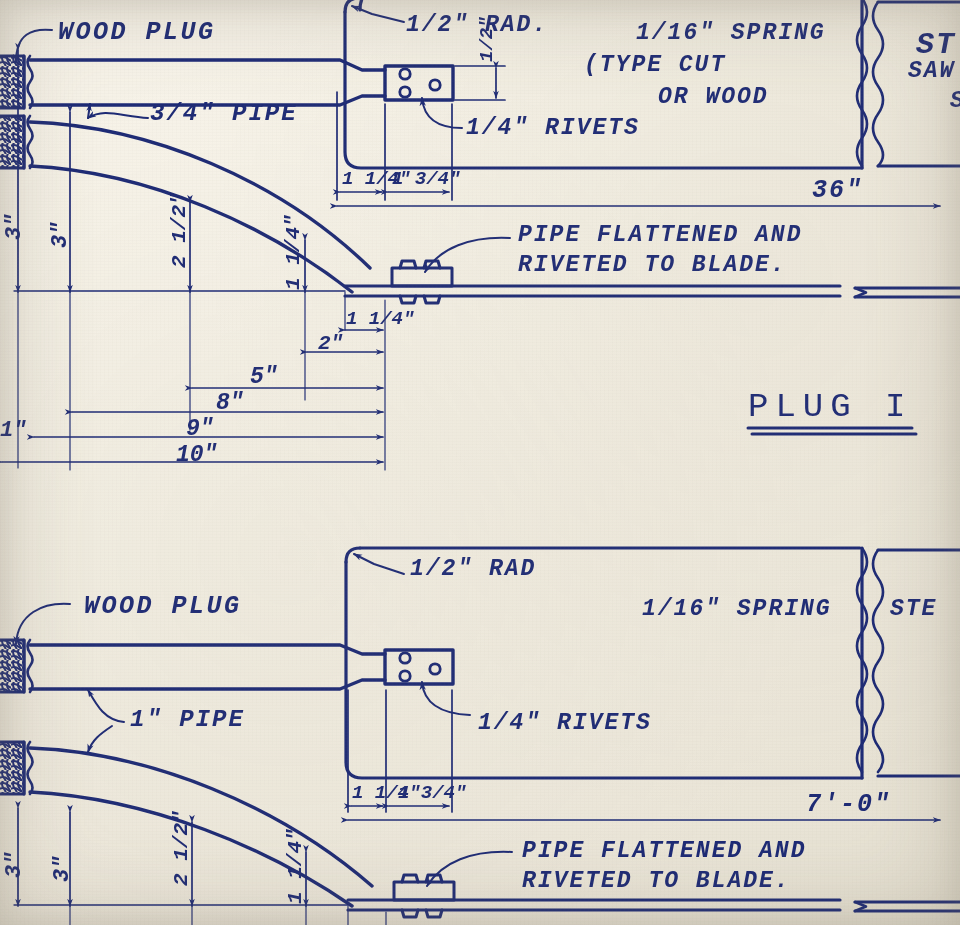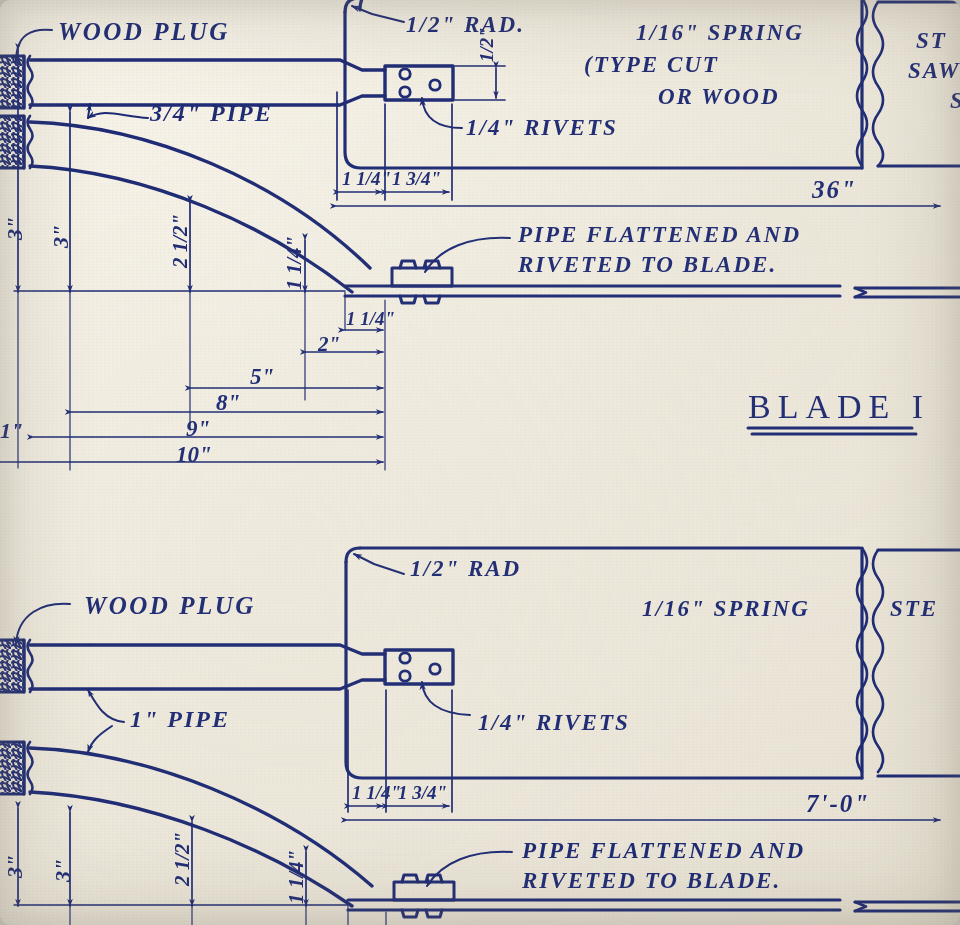--- a/index.html
+++ b/index.html
@@ -8,23 +8,22 @@
     padding: 0;
     background: #b9b5ab;
   }
   #sheet {
     position: relative;
     width: 960px;
     height: 925px;
     overflow: hidden;
     background:
       radial-gradient(ellipse at 18% 12%, #f7f3e9 0%, #f2eee2 38%, #ece7da 72%, #e4dfd0 100%);
-    font-family: Liberation Serif, serif;
+    font-family: Liberation Mono, monospace;
     user-select: none;
-    border-radius: 11px;
   }
   
   #grain {
     position: absolute;
     inset: 0;
     pointer-events: none;
     opacity: .5;
     background-image:
       repeating-linear-gradient(0deg, rgba(140,130,110,.045) 0 1px, rgba(255,255,255,0) 1px 3px),
       repeating-linear-gradient(90deg, rgba(140,130,110,.04) 0 1px, rgba(255,255,255,0) 1px 4px),
@@ -264,21 +263,21 @@
   <div class="txt hand-i" style="left:406px; top:12px; font-size:23px; font-weight:700; letter-spacing:2px;">1/2" RAD.</div>
 
   <div class="txt hand-i" style="left:150px; top:100px; font-size:24px; font-weight:700; letter-spacing:2px;">3/4" PIPE</div>
 
   <div class="txt hand-i" style="left:466px; top:115px; font-size:23px; font-weight:700; letter-spacing:2px;">1/4" RIVETS</div>
 
   <div class="txt hand-i" style="left:636px; top:20px; font-size:23px; font-weight:700; letter-spacing:2px;">1/16" SPRING</div>
   <div class="txt hand-i" style="left:584px; top:52px; font-size:23px; font-weight:700; letter-spacing:2px;">(TYPE CUT</div>
   <div class="txt hand-i" style="left:658px; top:84px; font-size:23px; font-weight:700; letter-spacing:2px;">OR WOOD</div>
 
-  <div class="txt hand-i" style="left:916px; top:28px; font-size:23px; font-weight:700; letter-spacing:2px;">ST</div>
+  <div class="txt hand-i" style="left:916px; top:28px; font-size:30px; font-weight:700; letter-spacing:2px;">ST</div>
   <div class="txt hand-i" style="left:908px; top:58px; font-size:23px; font-weight:700; letter-spacing:2px;">SAW</div>
   <div class="txt hand-i" style="left:906px; top:88px; font-size:23px; font-weight:700; letter-spacing:2px;margin-left:44px;">SHI</div>
 
   <div class="txt hand-i" style="left:342px; top:168px; font-size:19px; font-weight:700;">1 1/4"</div>
   <div class="txt hand-i" style="left:392px; top:168px; font-size:19px; font-weight:700;">1 3/4"</div>
   <div class="txt hand-i" style="left:476px; top:62px; font-size:19px; font-weight:700;
               transform:rotate(-90deg); transform-origin:left top;">1/2"</div>
 
   <div class="txt hand-i" style="left:812px; top:176px; font-size:25px; font-weight:700; letter-spacing:2px;">36"</div>
 
@@ -296,21 +295,21 @@
 
   <div class="txt hand-i" style="left:346px; top:308px; font-size:19px; font-weight:700;">1 1/4"</div>
   <div class="txt hand-i" style="left:318px; top:332px; font-size:21px; font-weight:700;">2"</div>
   <div class="txt hand-i" style="left:250px; top:364px; font-size:23px; font-weight:700;">5"</div>
   <div class="txt hand-i" style="left:216px; top:390px; font-size:23px; font-weight:700;">8"</div>
   <div class="txt hand-i" style="left:186px; top:416px; font-size:23px; font-weight:700;">9"</div>
   <div class="txt hand-i" style="left:176px; top:442px; font-size:23px; font-weight:700;">10"</div>
   <div class="txt hand-i" style="left:0px; top:418px; font-size:22px; font-weight:700;">1"</div>
 
   <div class="txt" style="left:748px; top:388px; font-size:34px; font-weight:400;
-              letter-spacing:7px;">BLADE I</div>
+              letter-spacing:7px;">PLUG I</div>
 
   <div class="txt hand-i" style="left:84px; top:592px; font-size:25px; font-weight:700; letter-spacing:2.5px;">WOOD PLUG</div>
 
   <div class="txt hand-i" style="left:410px; top:556px; font-size:23px; font-weight:700; letter-spacing:2px;">1/2" RAD</div>
 
   <div class="txt hand-i" style="left:130px; top:706px; font-size:24px; font-weight:700; letter-spacing:2px;">1" PIPE</div>
 
   <div class="txt hand-i" style="left:478px; top:710px; font-size:23px; font-weight:700; letter-spacing:2px;">1/4" RIVETS</div>
 
   <div class="txt hand-i" style="left:642px; top:596px; font-size:23px; font-weight:700; letter-spacing:2px;">1/16" SPRING</div>

